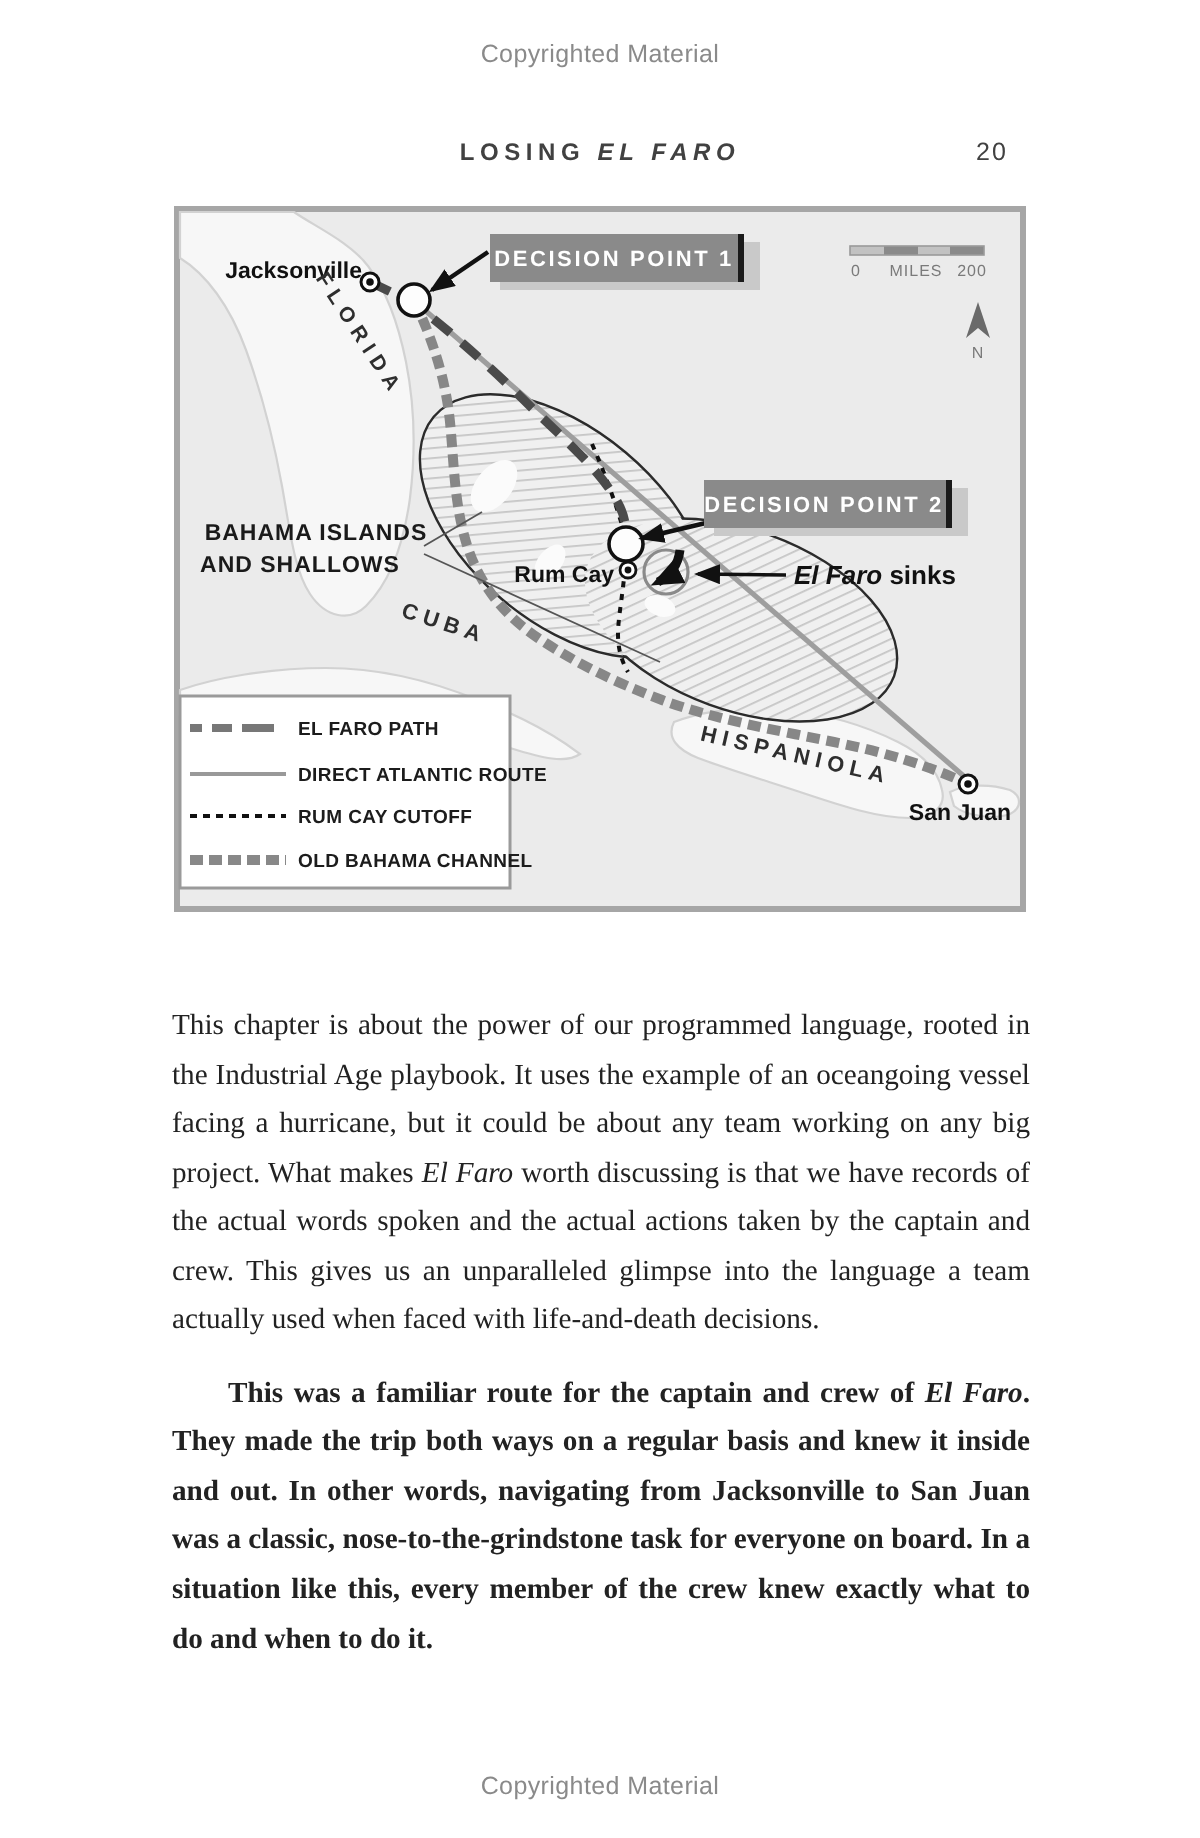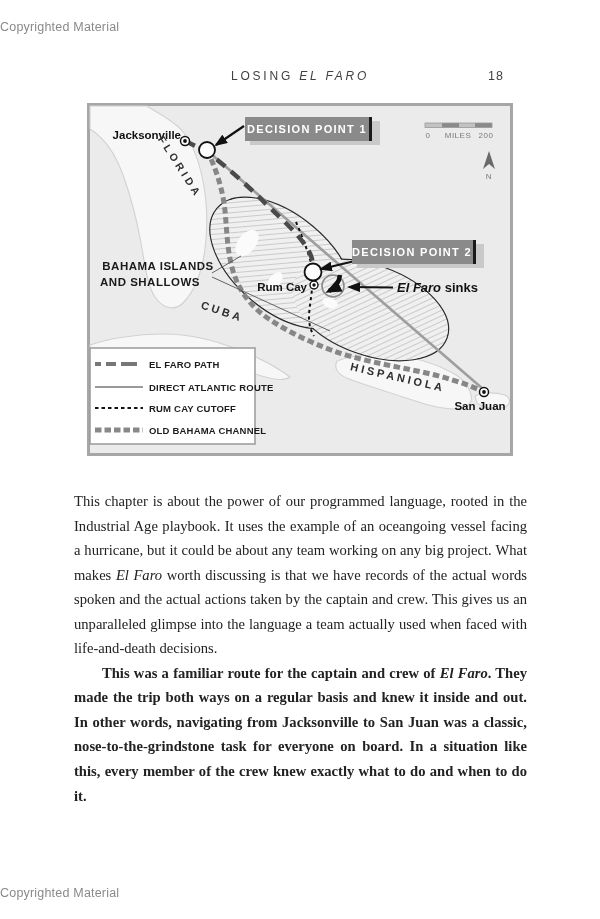--- a/index.html
+++ b/index.html
@@ -1,32 +1,32 @@
 <!DOCTYPE html>
 <html><head>
 <meta charset="utf-8">
 <style>
   html,body{margin:0;padding:0;background:#ffffff;}
   .page{position:relative;width:600px;height:919px;background:#ffffff;overflow:hidden;
         font-family:"Liberation Sans",sans-serif;}
-  .copyright{position:absolute;left:0;width:600px;
+  .copyright{position:absolute;left:0;width:600px;text-align:center;
              font-size:12.5px;color:#8a8a8a;letter-spacing:.2px;}
   .copyright.top{top:20px;}
   .copyright.bottom{top:886px;}
   .running-header{position:absolute;top:69px;left:0;width:600px;text-align:center;
-                  font-size:12px;letter-spacing:2.8px;color:#414141;}
+                  font-size:12px;letter-spacing:2.8px;color:#414141;font-weight:bold;}
   .running-header i{font-style:italic;}
   .page-number{position:absolute;top:69px;left:488px;font-size:12.5px;color:#414141;letter-spacing:1px;}
   .map-figure{position:absolute;left:87px;top:103px;width:426px;height:373px;}
   .map-figure svg{display:block;}
 
   .body-text{position:absolute;left:74px;top:489px;width:453px;
              font-family:"Liberation Serif",serif;font-size:14.6px;line-height:24.55px;
              color:#222222;text-align:justify;}
-  .body-text p{margin:0;}
+  .body-text p{margin:12px;}
   .body-text p.indent{text-indent:28px;font-weight:bold;}
   .body-text em{font-style:italic;}
 
   
   text{font-family:"Liberation Sans",sans-serif;}
   .city{font-size:11.5px;font-weight:bold;fill:#111;}
   .region{font-size:11px;font-weight:bold;fill:#2e2e2e;letter-spacing:3px;}
   .florida{font-size:10.5px;letter-spacing:3.5px;}
   .bahama{font-size:11.5px;font-weight:bold;fill:#1a1a1a;letter-spacing:.5px;}
   .dpbox-text{font-size:11px;font-weight:bold;fill:#ffffff;letter-spacing:1.3px;}
@@ -35,21 +35,21 @@
   .legendtxt{font-size:9.5px;font-weight:bold;fill:#1c1c1c;letter-spacing:.2px;}
 </style>
 </head>
 <body>
 
 <div class="page">
 
   <div class="copyright top">Copyrighted Material</div>
 
   <div class="running-header"><span>LOSING </span><i>EL FARO</i></div>
-  <div class="page-number">18</div>
+  <div class="page-number">20</div>
 
   <div class="map-figure">
     <svg width="426" height="353" viewBox="0 0 426 353">
       <defs>
         <pattern id="hatch" patternUnits="userSpaceOnUse" width="5" height="5" patternTransform="rotate(-45)">
           <rect width="5" height="5" fill="#f0f0f0"></rect>
           <line x1="0" y1="0" x2="5" y2="0" stroke="#c6c6c6" stroke-width="1.8"></line>
         </pattern>
         <marker id="arr" markerUnits="userSpaceOnUse" markerWidth="13" markerHeight="10" refX="11" refY="5" orient="auto">
           <path d="M0,0 L13,5 L0,10 Z" fill="#111"></path>

